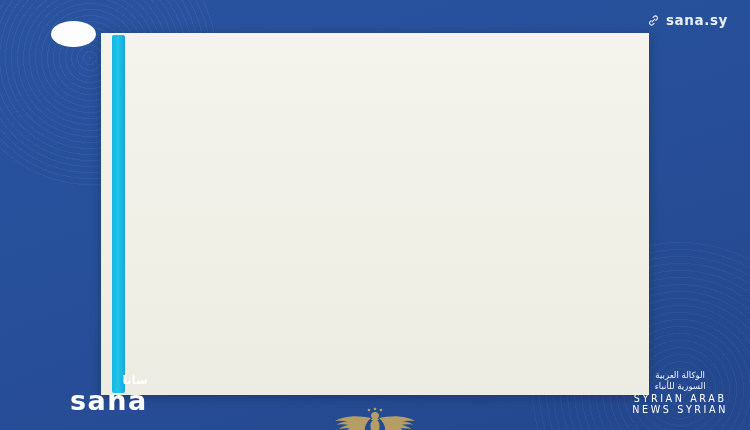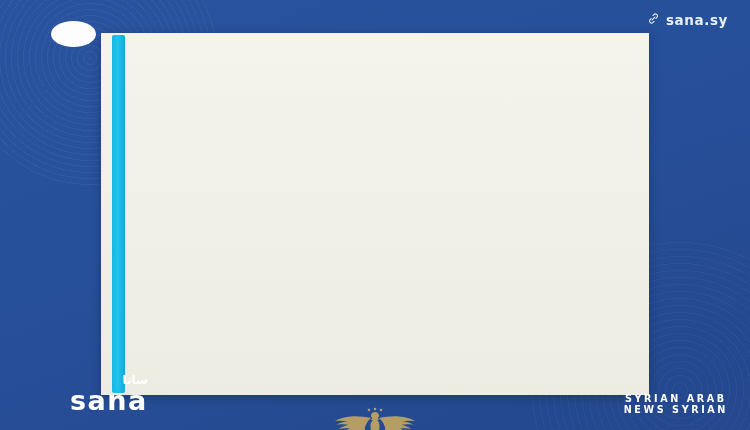--- a/index.html
+++ b/index.html
@@ -69,20 +69,21 @@
     border-radius: 50%;
     background: #fdfdfd;
   }
 
   
   .site-link {
     position: absolute;
     right: 22px;
     top: 12px;
     display: flex;
+    align-items: center;
     gap: 6px;
     color: #e9eef7;
     font-size: 13.5px;
     letter-spacing: 0.6px;
     font-weight: 600;
   }
   .site-link .lnk-icon svg { display: block; }
 
   
   #paper {
@@ -160,23 +161,23 @@
   }
   .agency-ar {
     direction: rtl;
     font-size: 8.6px;
     line-height: 10.5px;
     letter-spacing: 0.8px;
     color: #eef3fb;
   }
   .agency-ar span { display: block; white-space: nowrap; }
   .agency-en {
-    margin-top: 12px;
+    margin-top: 2px;
     font-size: 9.6px;
-    font-weight: bold;
+    font-weight: normal;
     letter-spacing: 2.6px;
     line-height: 11px;
     color: #ffffff;
   }
   .agency-en span { display: block; white-space: nowrap; }
 </style>
 </head>
 <body>
 
 <div id="canvas">
@@ -223,19 +224,23 @@
     </div>
 
   </div>
 
   <div class="sana-logo">
     <div class="sana-ar">سانا</div>
     <div class="sana-en">sana</div>
   </div>
 
   <div class="agency">
+    <div class="agency-ar">
+      <span>الوكالة العربية</span>
+      <span>السورية للأنباء</span>
+    </div>
     <div class="agency-en">
       <span>SYRIAN ARAB</span>
       <span>NEWS SYRIAN</span>
     </div>
   </div>
 
 </div>
 
 </body></html>

